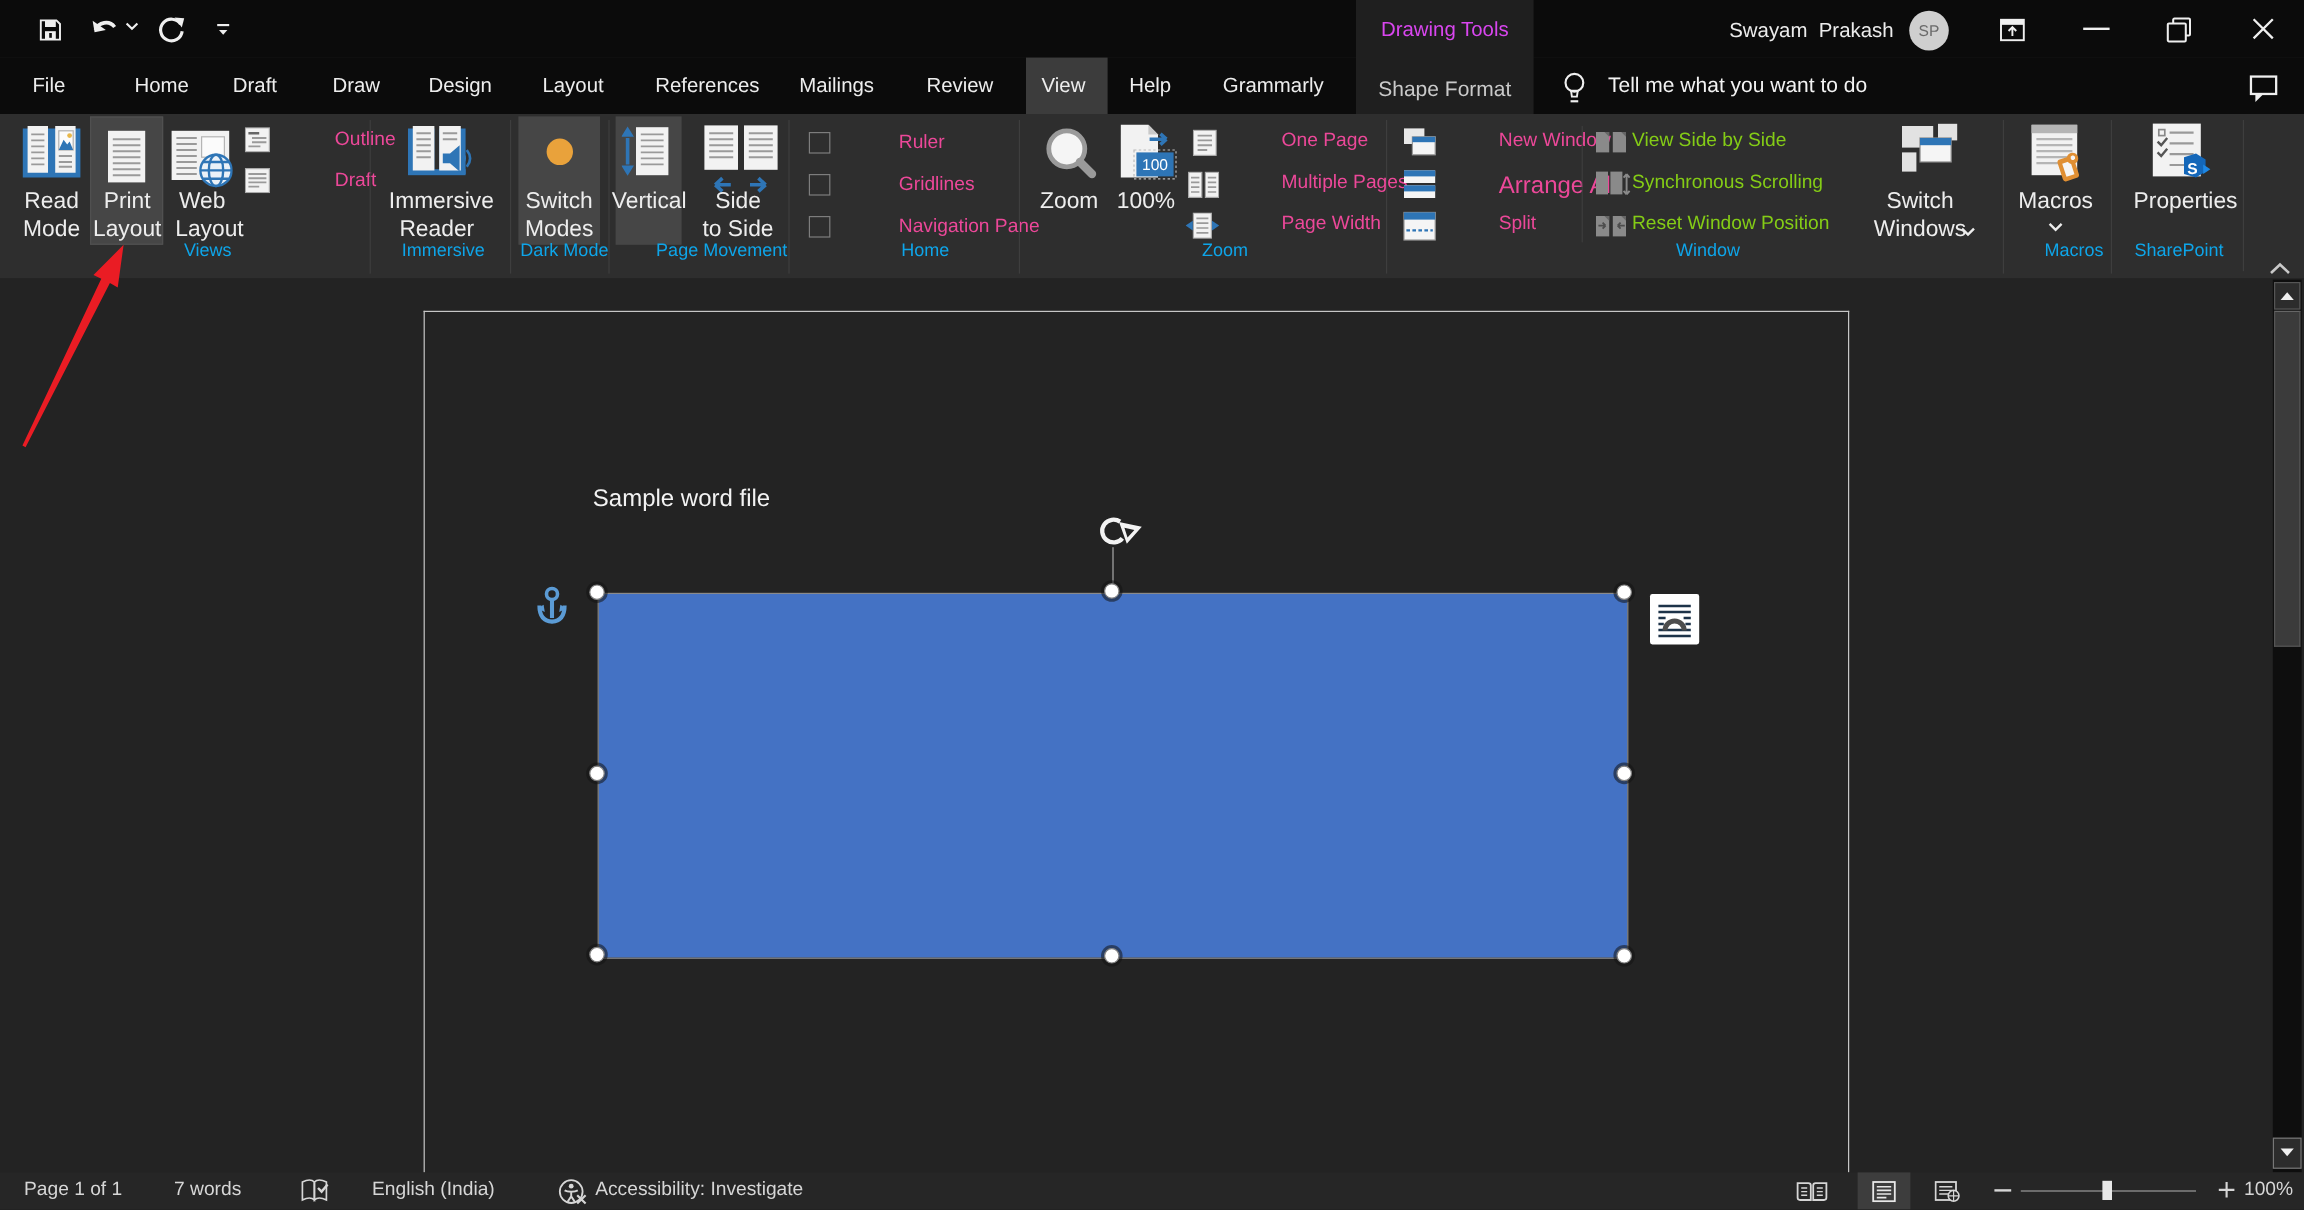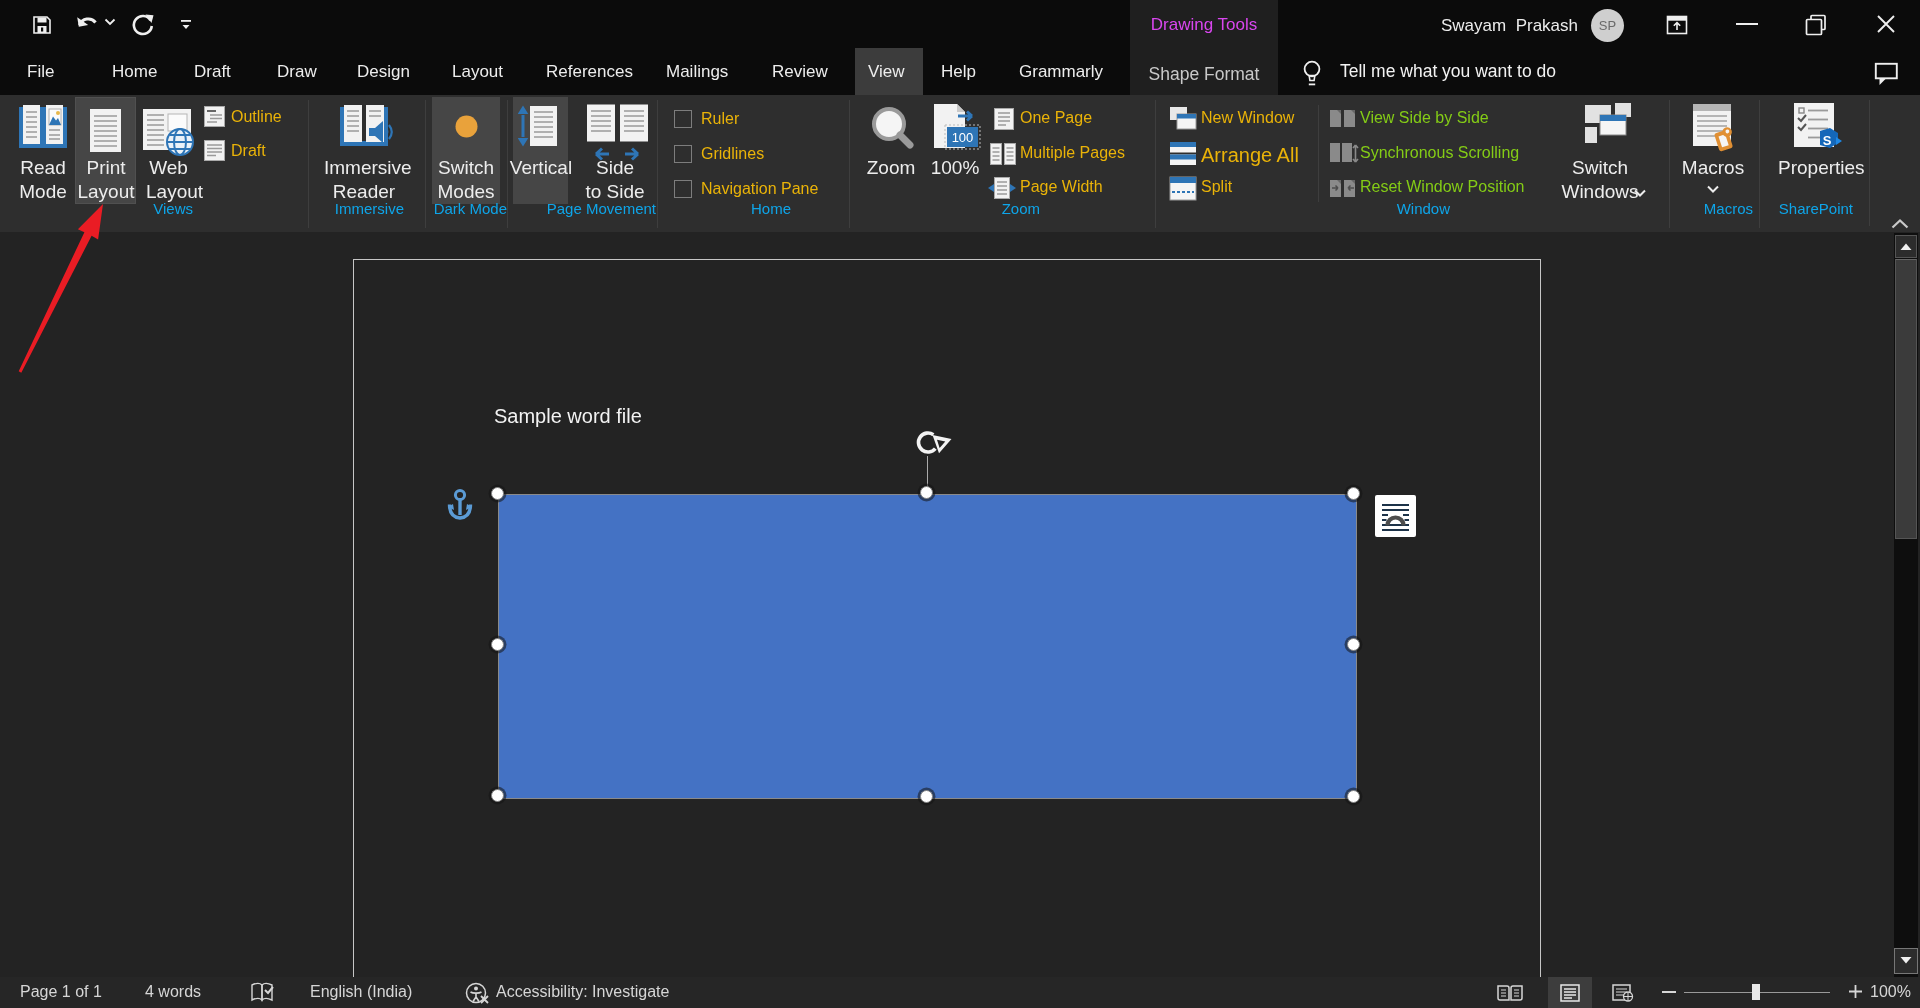--- a/index.html
+++ b/index.html
@@ -9,21 +9,21 @@
 #titlebar { left:0; top:0; width:1920px; height:48px; background:#0b0b0b; }
 #tabrow { left:0; top:48px; width:1920px; height:47px; background:#0b0b0b; }
 #ctxpanel { left:1130px; top:0; width:148px; height:95px; background:#1f1f1f; }
 #ribbon { left:0; top:95px; width:1920px; height:137px; background:#2e2e2e; }
 #docarea { left:0; top:232px; width:1920px; height:745px; background:#232323; }
 #statusbar { left:0; top:977px; width:1920px; height:31px; background:#262626; }
 .tab { position:absolute; top:48px; height:47px; line-height:47px; color:#ededed; font-size:17px; }
 .glabel { position:absolute; top:200px; font-size:15px; color:#0ea5e9; text-align:right; }
 .sep { position:absolute; top:100px; width:1px; height:128px; background:#3e3e3e; }
 .biglabel { position:absolute; font-size:19px; color:#ededed; text-align:center; line-height:24px; }
-.smalltext { position:absolute; font-size:15px; color:#eab308; }
+.smalltext { position:absolute; font-size:15px; color:#ec4899;margin-left:48px; }
 .graytext { position:absolute; font-size:15px; color:#84cc16; }
 .hl { background:#464646; }
 .checkbox { position:absolute; width:18px; height:18px; border:1px solid #7d7d7d; background:#2e2e2e; }
 .handle { width:13px; height:13px; border-radius:50%; background:#fff; border:1.5px solid #828282; box-shadow:0 0 0 2.5px rgba(20,20,20,0.55); }
 </style>
 </head>
 <body>
 <div id="stage">
   <div class="abs" id="titlebar"></div>
 
@@ -382,21 +382,21 @@
   <svg class="abs" style="left:1899px;top:955px" width="14" height="10" viewBox="0 0 14 10">
       <path d="M7 8.5 L12.5 2 H1.5 Z" fill="#f0f0f0"></path>
     </svg>
 
   <svg class="abs" style="left:0px;top:190px" width="130" height="200" viewBox="0 0 130 200">
     <path d="M18.7 181.3 L84.4 42.2 L77.9 39.2 L103 14 L98.1 49.5 L91.6 45.8 L21.3 182.7 Z" fill="#ea1c24"></path>
   </svg>
   <div class="abs" id="statusbar"></div>
 
   <div class="abs" style="left:20px;top:983px;font-size:16px;color:#d6d6d6">Page 1 of 1</div>
-  <div class="abs" style="left:145px;top:983px;font-size:16px;color:#d6d6d6">4 words</div>
+  <div class="abs" style="left:145px;top:983px;font-size:16px;color:#d6d6d6">7 words</div>
   <svg class="abs" style="left:250px;top:982px" width="26" height="22" viewBox="0 0 26 22">
     <path d="M2 3 C6 1 10 1 12 3 V18 C10 16 6 16 2 18 Z" fill="none" stroke="#d6d6d6" stroke-width="1.4"></path>
     <path d="M22 3 C18 1 14 1 12 3 V18 C14 16 18 16 22 18 Z" fill="none" stroke="#d6d6d6" stroke-width="1.4"></path>
     <path d="M15 8 l3 3 l5 -6" fill="none" stroke="#d6d6d6" stroke-width="2"></path>
   </svg>
   <div class="abs" style="left:310px;top:983px;font-size:16px;color:#d6d6d6">English (India)</div>
   <svg class="abs" style="left:464px;top:981px" width="26" height="24" viewBox="0 0 26 24">
     <circle cx="12" cy="12" r="9.5" fill="none" stroke="#d6d6d6" stroke-width="1.5"></circle>
     <circle cx="12" cy="7.5" r="2" fill="#d6d6d6"></circle>
     <path d="M6.5 11 C9 12.5 15 12.5 17.5 11 M12 12.5 V16 M12 16 L9 20.5 M12 16 L15 20.5" stroke="#d6d6d6" stroke-width="1.6" fill="none"></path>

